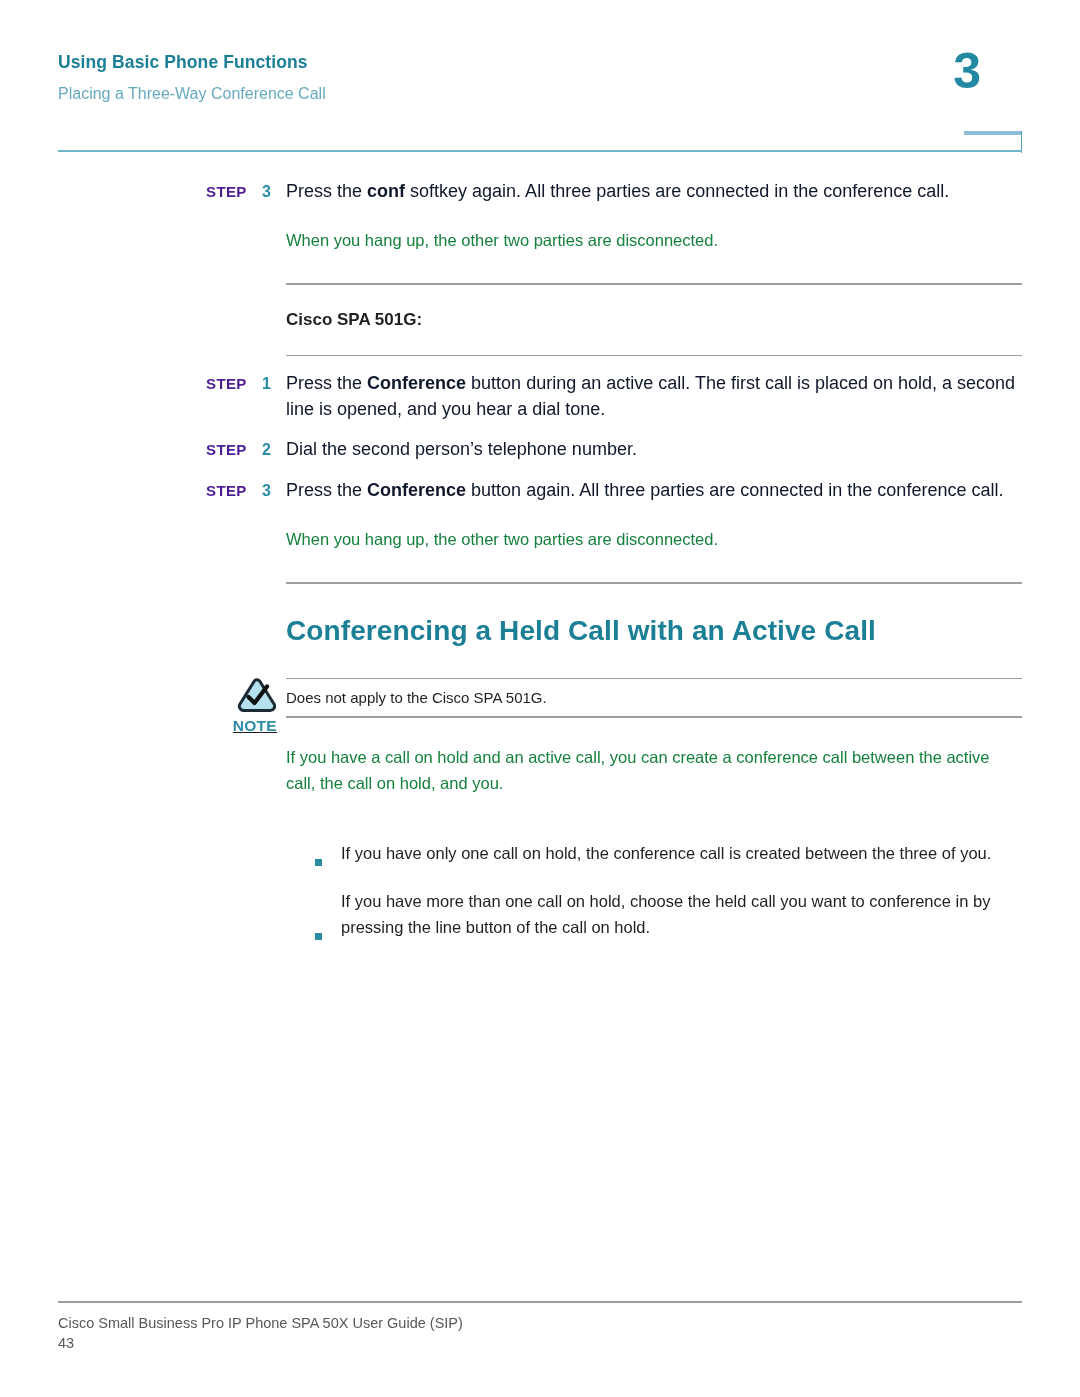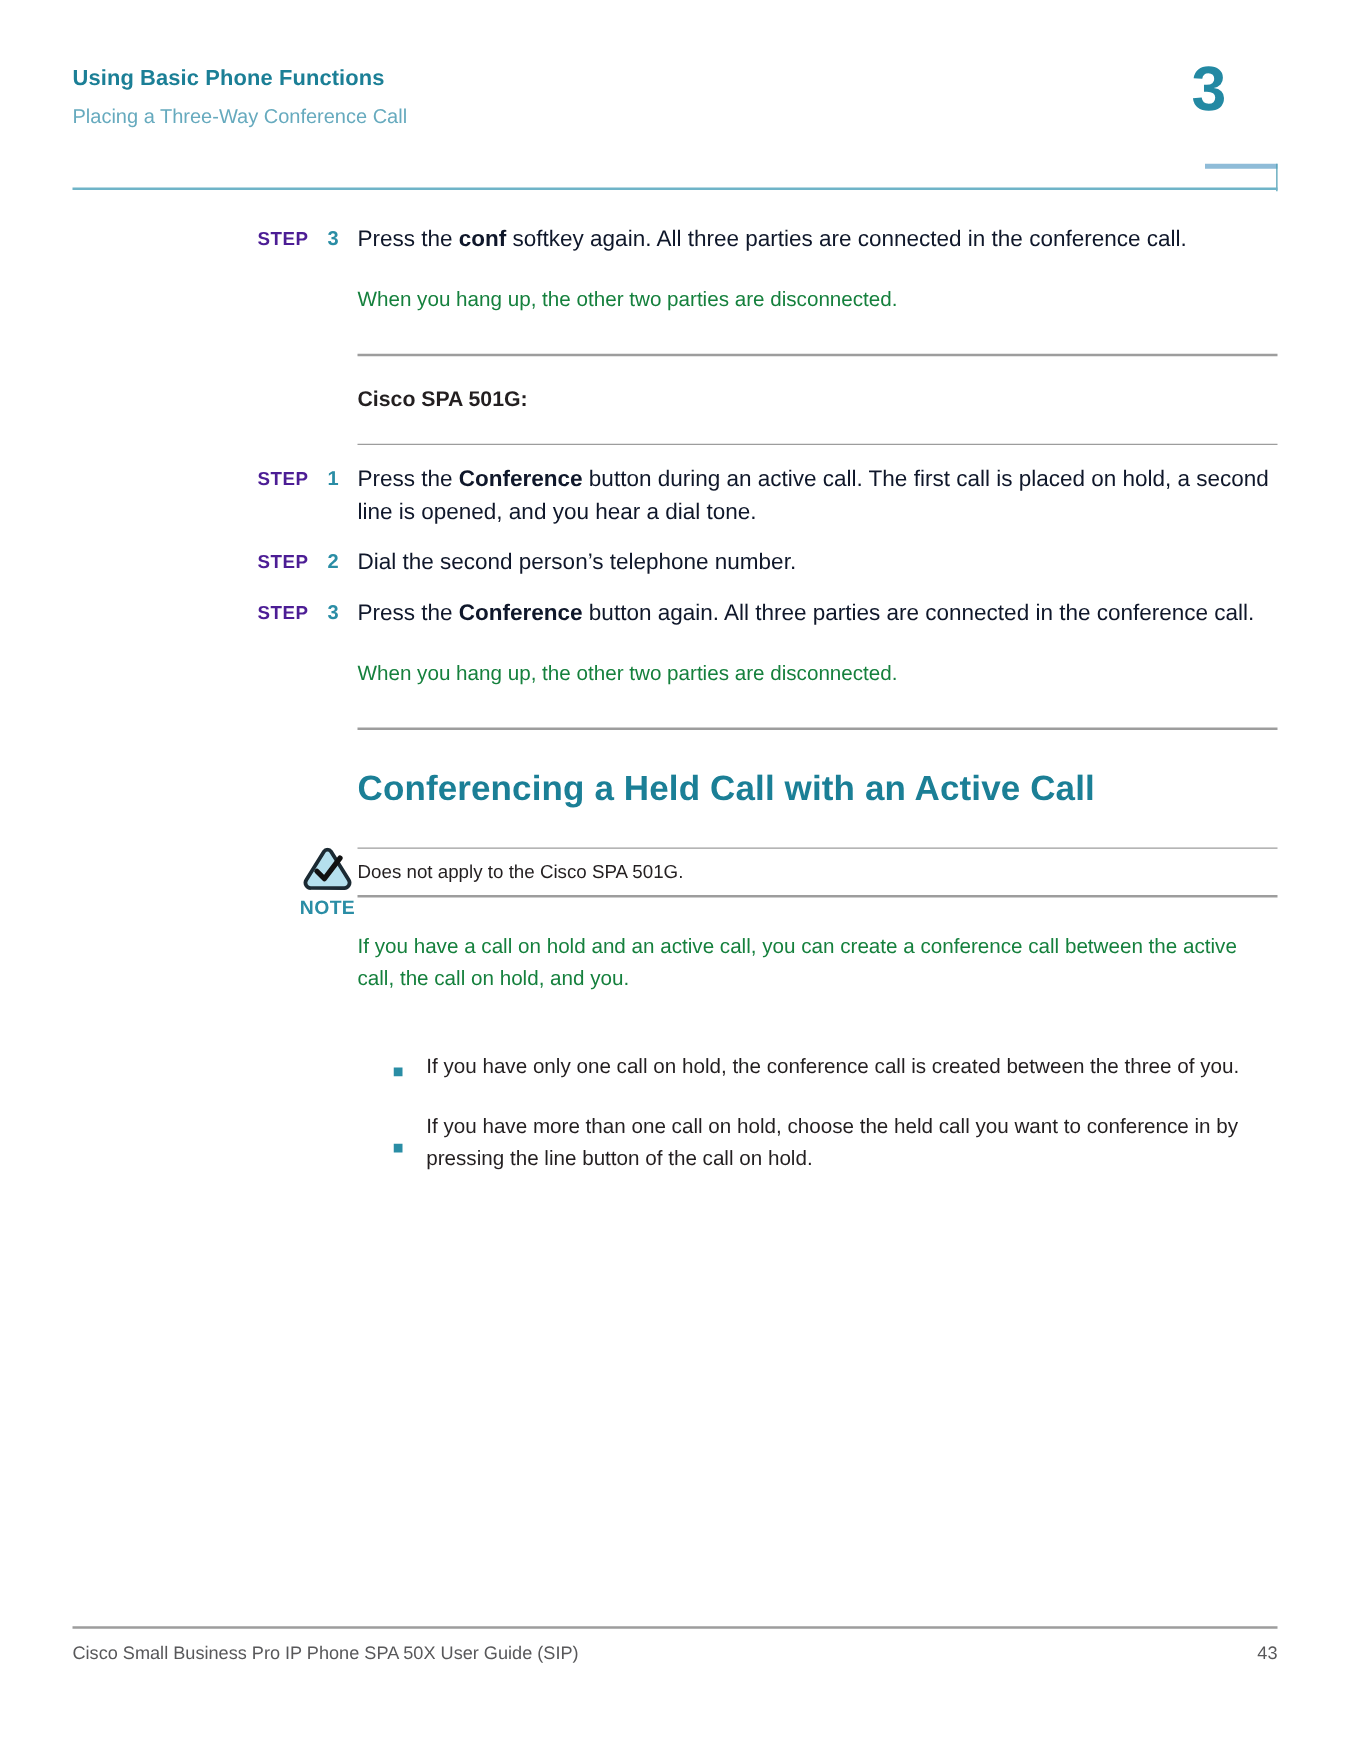--- a/index.html
+++ b/index.html
@@ -163,24 +163,25 @@
     letter-spacing: 0.1px;
   }
 
   
   .note-block {
     position: relative;
     margin-left: 0;
   }
   .note-icon-wrap {
     position: absolute;
-    left: 231px;
+    left: 215px;
     top: 0px;
     width: 62px;
-    text-align: center;
+    text-align: right;
+    text-decoration: underline;
   }
   .note-icon {
     display: block;
     margin: 0 auto;
   }
   .note-word {
     display: block;
     margin-top: 1px;
     font-size: 15.5px;
     font-weight: bold;
@@ -193,21 +194,21 @@
     width: 736px;
     font-size: 15px;
     line-height: 26px;
     color: #231f20;
     padding: 6px 0 5px 0;
   }
 
   
   .bullet-row {
     display: flex;
-    align-items: center;
+    align-items: flex-end;
     margin-left: 315px;
   }
   .bullet-mark {
     width: 26px;
     flex: none;
     padding-top: 9px;
   }
   .bullet-square {
     display: block;
     width: 7px;
@@ -234,20 +235,21 @@
   .footer {
     position: absolute;
     left: 58px;
     top: 1313px;
     width: 964px;
     display: flex;
     justify-content: space-between;
     font-size: 14.5px;
     color: #58585a;
     line-height: 20px;
+    flex-direction: column;
   }
 </style>
 </head>
 <body>
 
 <div class="page">
 
   <div class="header">
     <div class="header-title">Using Basic Phone Functions</div>
     <div class="header-subtitle">Placing a Three-Way Conference Call</div>

